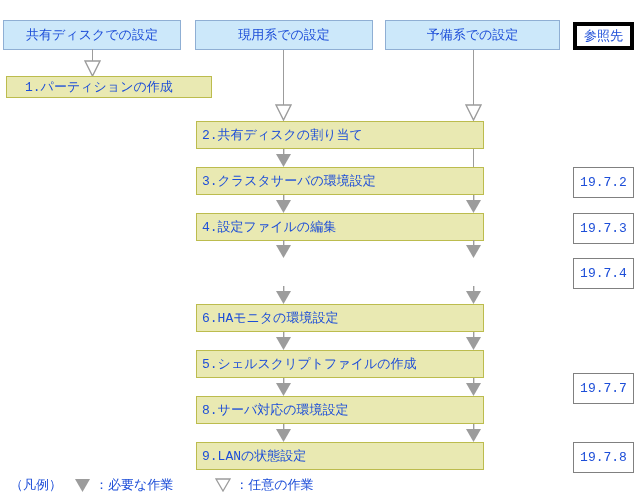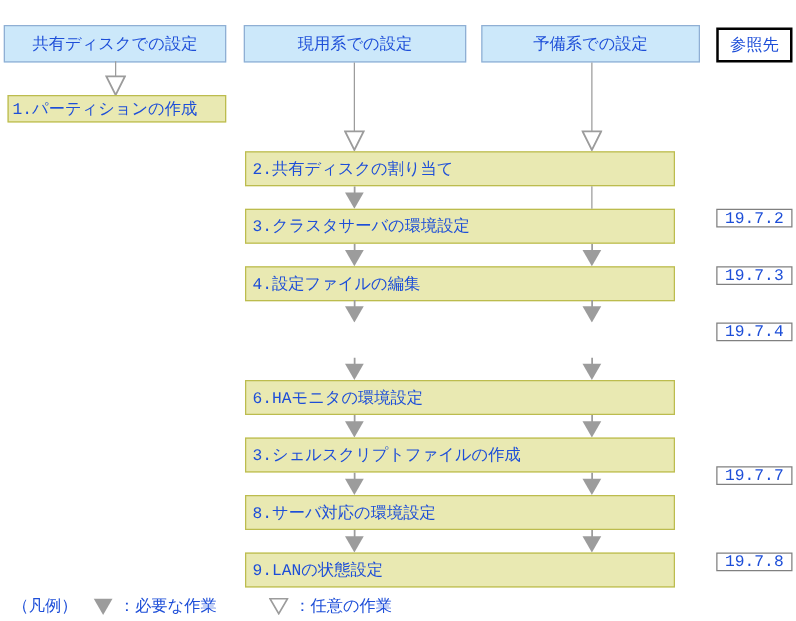--- a/index.html
+++ b/index.html
@@ -15,41 +15,41 @@
   .hd{
     position:absolute;
     box-sizing:border-box;
     background:#cce8fa;
     border:1px solid #8fafd4;
     display:flex;align-items:center;justify-content:center;
     font-size:13px;white-space:nowrap;
   }
   .refhd{
     position:absolute;box-sizing:border-box;
-    background:#ffffff;border:2px solid #000000;
+    background:#ffffff;border:4px solid #000000;
     display:flex;align-items:center;justify-content:center;
     font-size:13px;white-space:nowrap;
   }
   .step{
     position:absolute;box-sizing:border-box;
-    left:196px;width:344px;height:28px;
+    left:196px;width:288px;height:28px;
     background:#e9e9b2;border:1px solid #bcbc4e;
     display:flex;align-items:center;
     padding-left:5px;font-size:13px;white-space:nowrap;
   }
   .step1{
     position:absolute;box-sizing:border-box;
-    left:6px;top:62px;width:175px;height:22px;
+    left:6px;top:62px;width:206px;height:22px;
     background:#e9e9b2;border:1px solid #bcbc4e;
     display:flex;align-items:center;
-    padding-left:3px;font-size:13px;white-space:nowrap;
+    padding-left:18px;font-size:13px;white-space:nowrap;
   }
   .refbox{
     position:absolute;box-sizing:border-box;
-    left:573px;width:61px;height:15px;
+    left:573px;width:61px;height:31px;
     background:#ffffff;border:1px solid #808080;
     display:flex;align-items:center;justify-content:center;
     font-size:13px;white-space:nowrap;
   }
   .vline{position:absolute;width:1px;background:#9c9c9c;}
   .arr{position:absolute;line-height:0;}
   .legend{
     position:absolute;left:10px;top:461px;height:20px;
     display:flex;align-items:center;font-size:13px;white-space:nowrap;
   }
@@ -86,21 +86,21 @@
   <div class="arr" style="left:465px;top:90px">
     <svg width="17" height="17" viewBox="0 0 17 17">
         <polygon points="1,1 16,1 8.5,16" fill="#ffffff" stroke="#9c9c9c" stroke-width="1.4"></polygon>
       </svg>
   </div>
 
   <div class="step" style="top:107px">2.共有ディスクの割り当て</div>
   <div class="step" style="top:153px">3.クラスタサーバの環境設定</div>
   <div class="step" style="top:199px">4.設定ファイルの編集</div>
   <div class="step" style="top:290px">6.HAモニタの環境設定</div>
-  <div class="step" style="top:336px">3.シェルスクリプトファイルの作成</div>
+  <div class="step" style="top:336px">5.シェルスクリプトファイルの作成</div>
   <div class="step" style="top:382px">8.サーバ対応の環境設定</div>
   <div class="step" style="top:428px">9.LANの状態設定</div>
 
   <div class="refbox" style="top:153px">19.7.2</div>
   <div class="refbox" style="top:199px">19.7.3</div>
   <div class="refbox" style="top:244px">19.7.4</div>
   <div class="refbox" style="top:359px">19.7.7</div>
   <div class="refbox" style="top:428px">19.7.8</div>
 
   <div class="arr" style="left:275px;top:135px">

